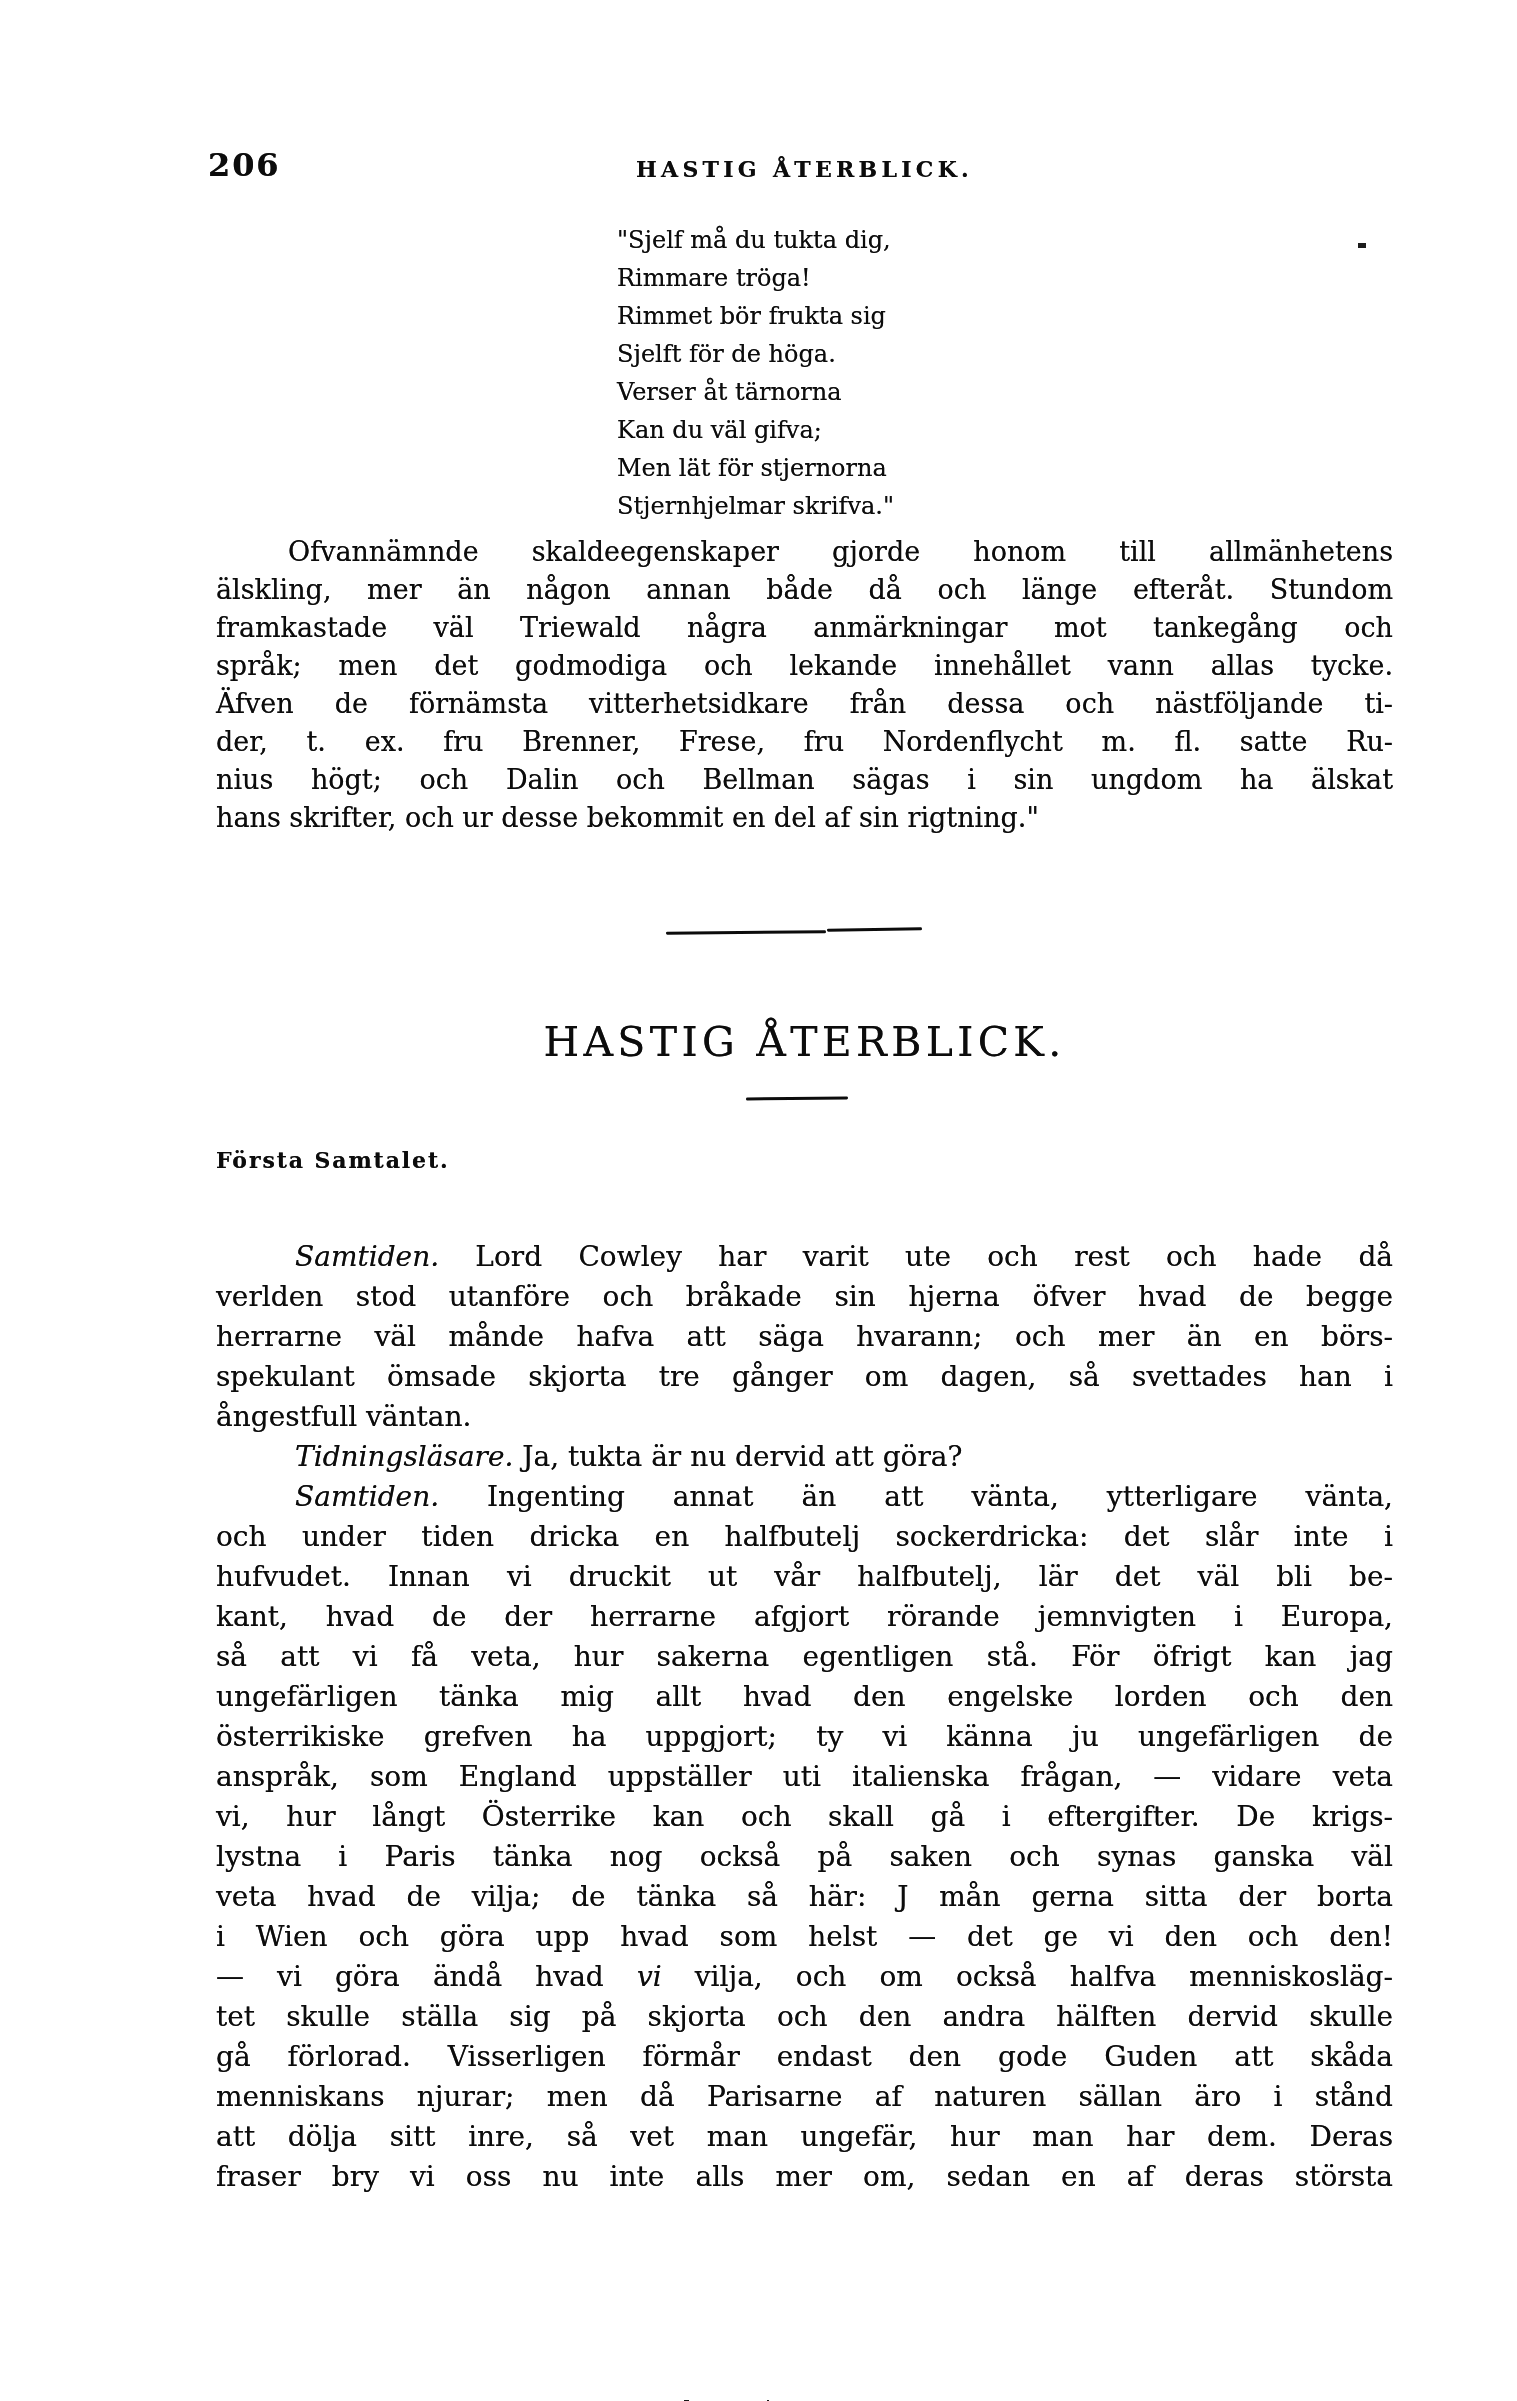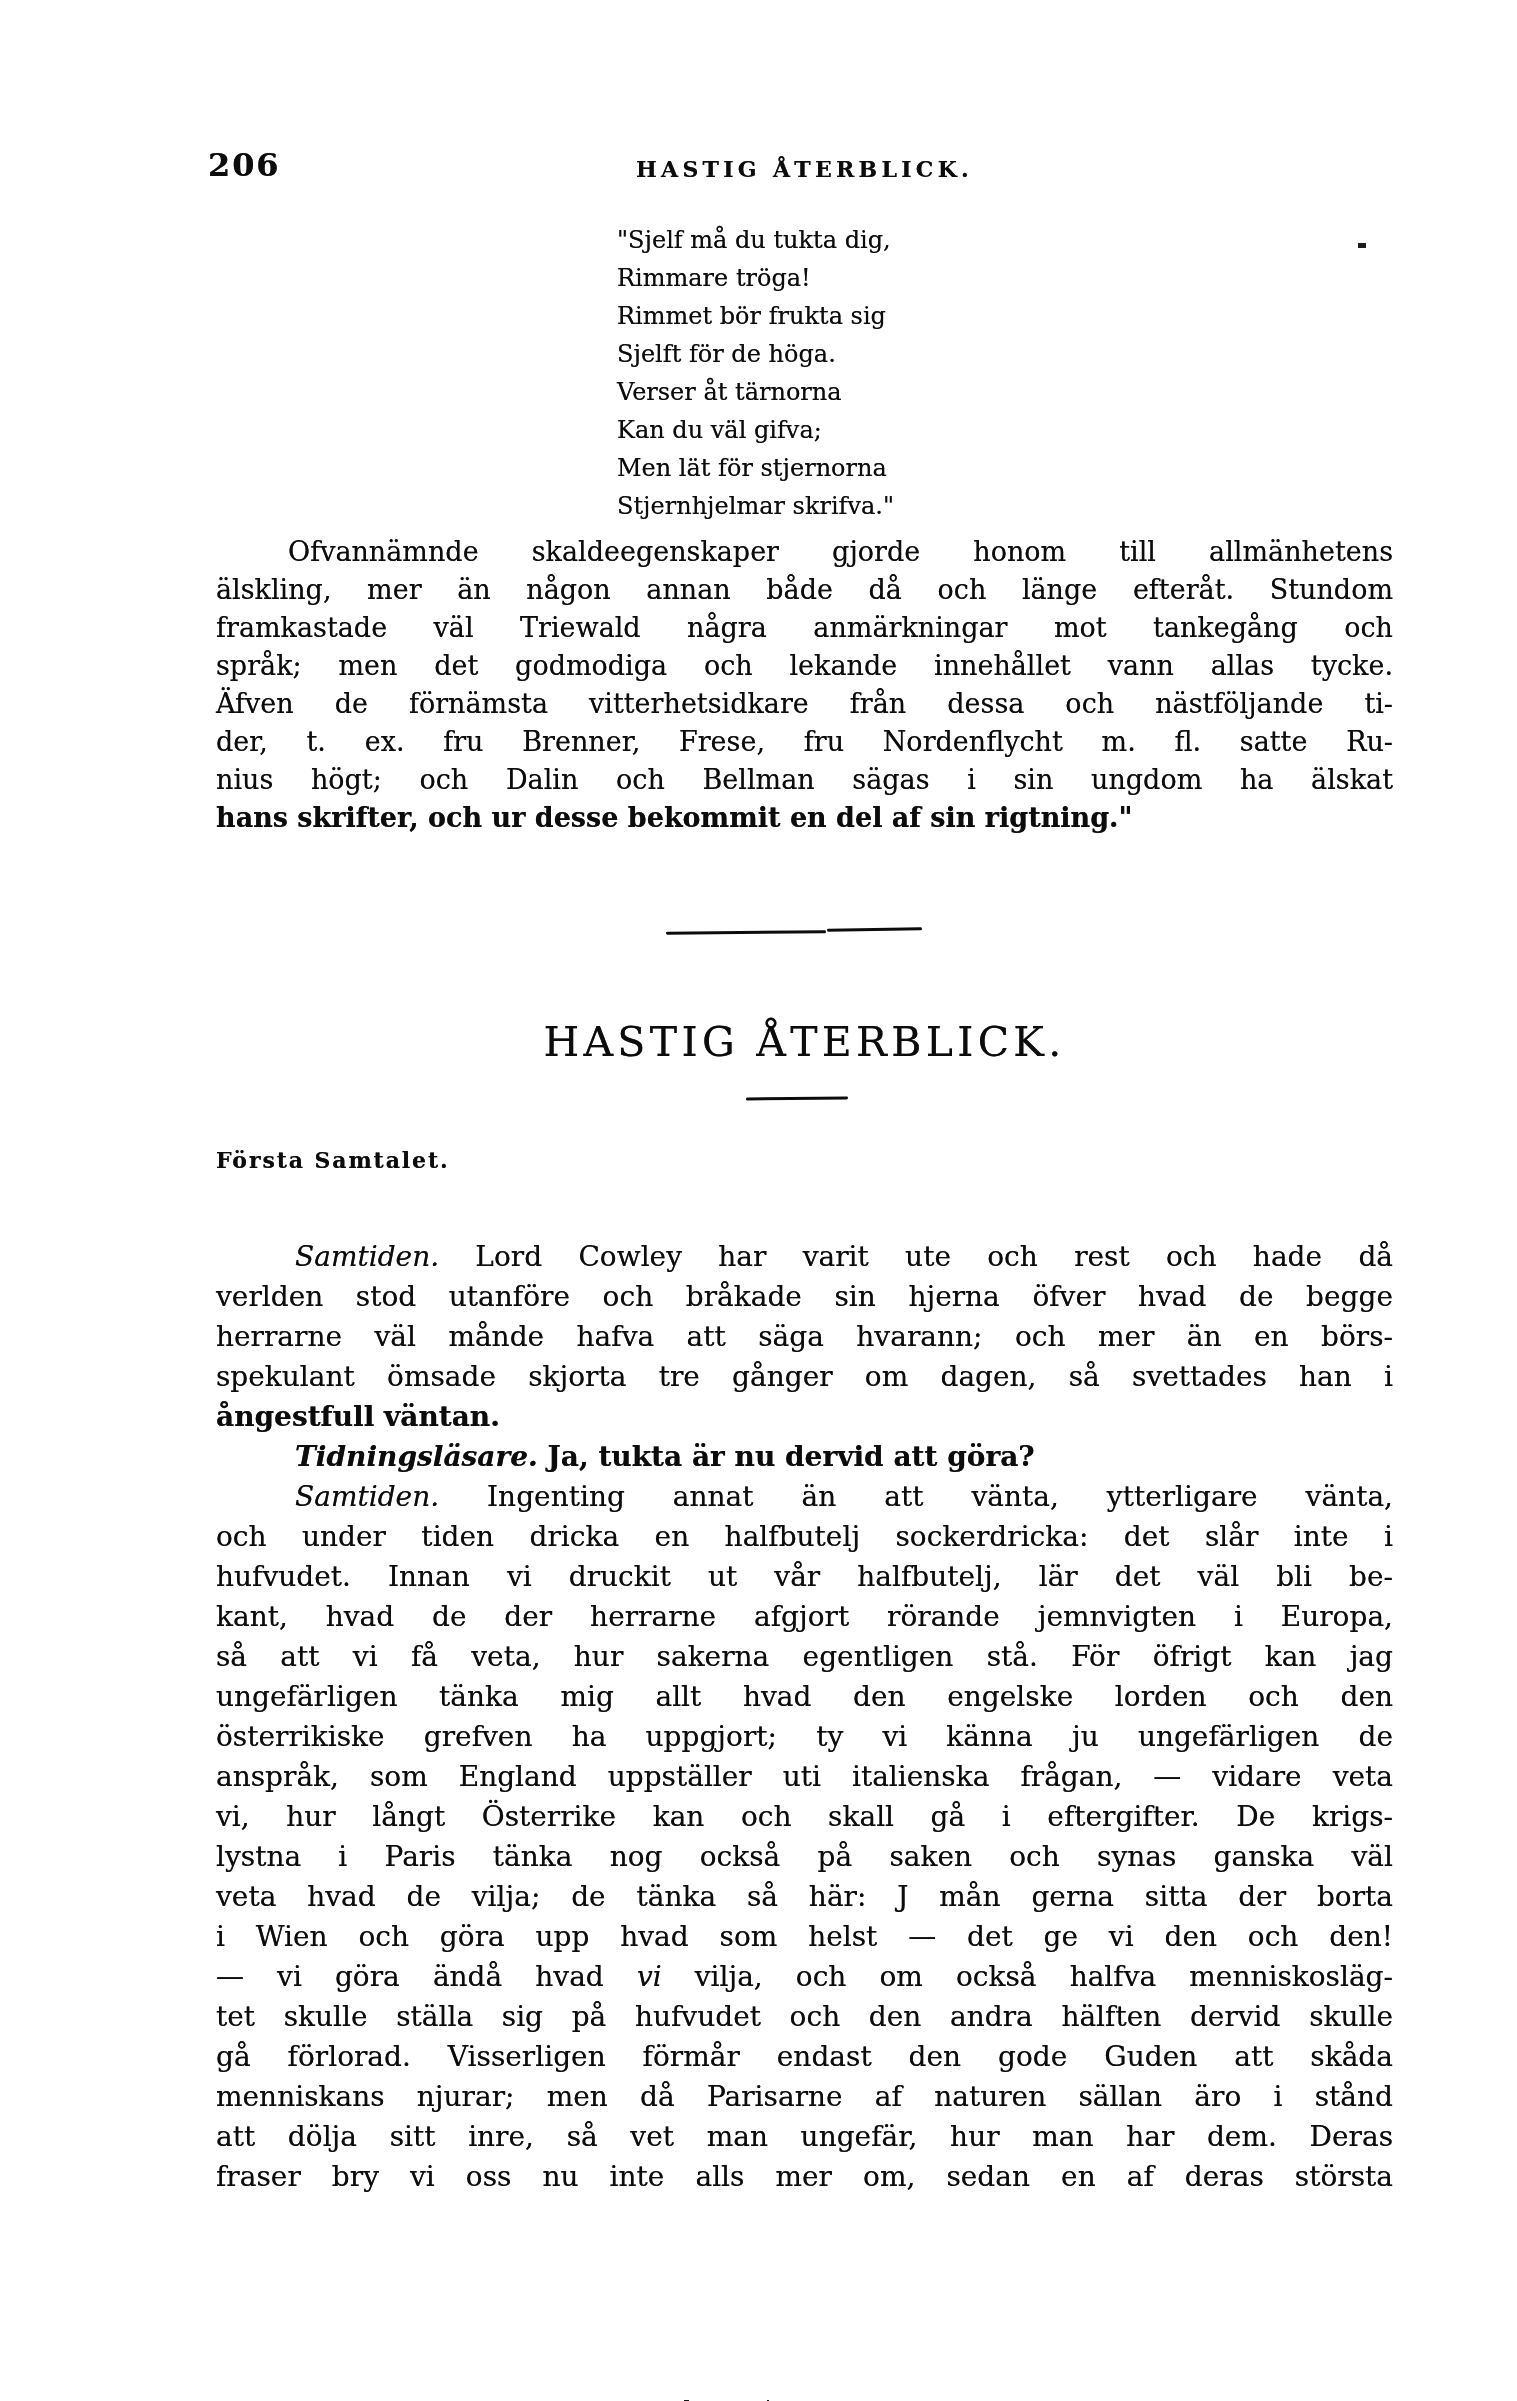--- a/index.html
+++ b/index.html
@@ -29,21 +29,21 @@
   }
   .poem {
     position: absolute; left: 617px; top: 221px;
     font-size: 24px; line-height: 38px;
     white-space: nowrap;
   }
   .col { position: absolute; left: 216px; width: 1177px; }
   .quote-para { top: 533px; font-size: 27px; line-height: 38px; }
   .quote-para .tline.indent { text-indent: 72px; }
   .tline { text-align: justify; text-align-last: justify; }
-  .tline.lastline { text-align-last: left; font-weight: bold; }
+  .tline.lastline { text-align-last: left; }
   .dialogue { top: 1209px; font-size: 28px; line-height: 40px; margin-top: 28px; }
   .dialogue .tline.indent { text-indent: 79px; }
   .rule {
     position: absolute; background: #0c0c0c; border-radius: 1.4px;
   }
   .rule-a { left: 666px; top: 931px; width: 160px; height: 3.4px; transform: rotate(-0.5deg); }
   .rule-b { left: 827px; top: 928px; width: 95px; height: 2.9px; transform: rotate(-0.8deg); }
   .rule-small { left: 746px; top: 1097px; width: 102px; height: 2.9px; transform: rotate(-0.6deg); }
   .section-title {
     position: absolute; left: 216px; top: 1022px; width: 1177px;
@@ -125,21 +125,21 @@
         <div class="tline"><span>kant, hvad de der herrarne afgjort rörande jemnvigten i Europa,</span></div>
         <div class="tline"><span>så att vi få veta, hur sakerna egentligen stå.  För öfrigt kan jag</span></div>
         <div class="tline"><span>ungefärligen tänka mig allt hvad den engelske lorden och den</span></div>
         <div class="tline"><span>österrikiske grefven ha uppgjort;  ty vi känna ju ungefärligen de</span></div>
         <div class="tline"><span>anspråk, som England uppställer uti italienska frågan, — vidare veta</span></div>
         <div class="tline"><span>vi,  hur långt Österrike kan och skall gå i eftergifter.  De krigs-</span></div>
         <div class="tline"><span>lystna i Paris tänka nog också på saken och synas ganska väl</span></div>
         <div class="tline"><span>veta hvad de vilja; de tänka så här:  J mån gerna sitta der borta</span></div>
         <div class="tline"><span>i Wien och göra upp hvad som helst — det ge vi den och den!</span></div>
         <div class="tline"><span>— vi göra ändå hvad </span><i>vi</i><span> vilja, och om också halfva menniskosläg-</span></div>
-        <div class="tline"><span>tet skulle ställa sig på hufvudet och den andra hälften dervid skulle</span></div>
+        <div class="tline"><span>tet skulle ställa sig på skjorta och den andra hälften dervid skulle</span></div>
         <div class="tline"><span>gå förlorad.  Visserligen förmår endast den gode Guden att skåda</span></div>
         <div class="tline"><span>menniskans njurar; men då Parisarne af naturen sällan äro i stånd</span></div>
         <div class="tline"><span>att dölja sitt inre, så vet man ungefär, hur man har dem.  Deras</span></div>
         <div class="tline"><span>fraser bry vi oss nu inte alls mer om, sedan en af deras största</span></div>
       </div>
   </div>
 
   <div class="mark mark-1t"></div>
 
   <div class="mark mark-4"></div>

